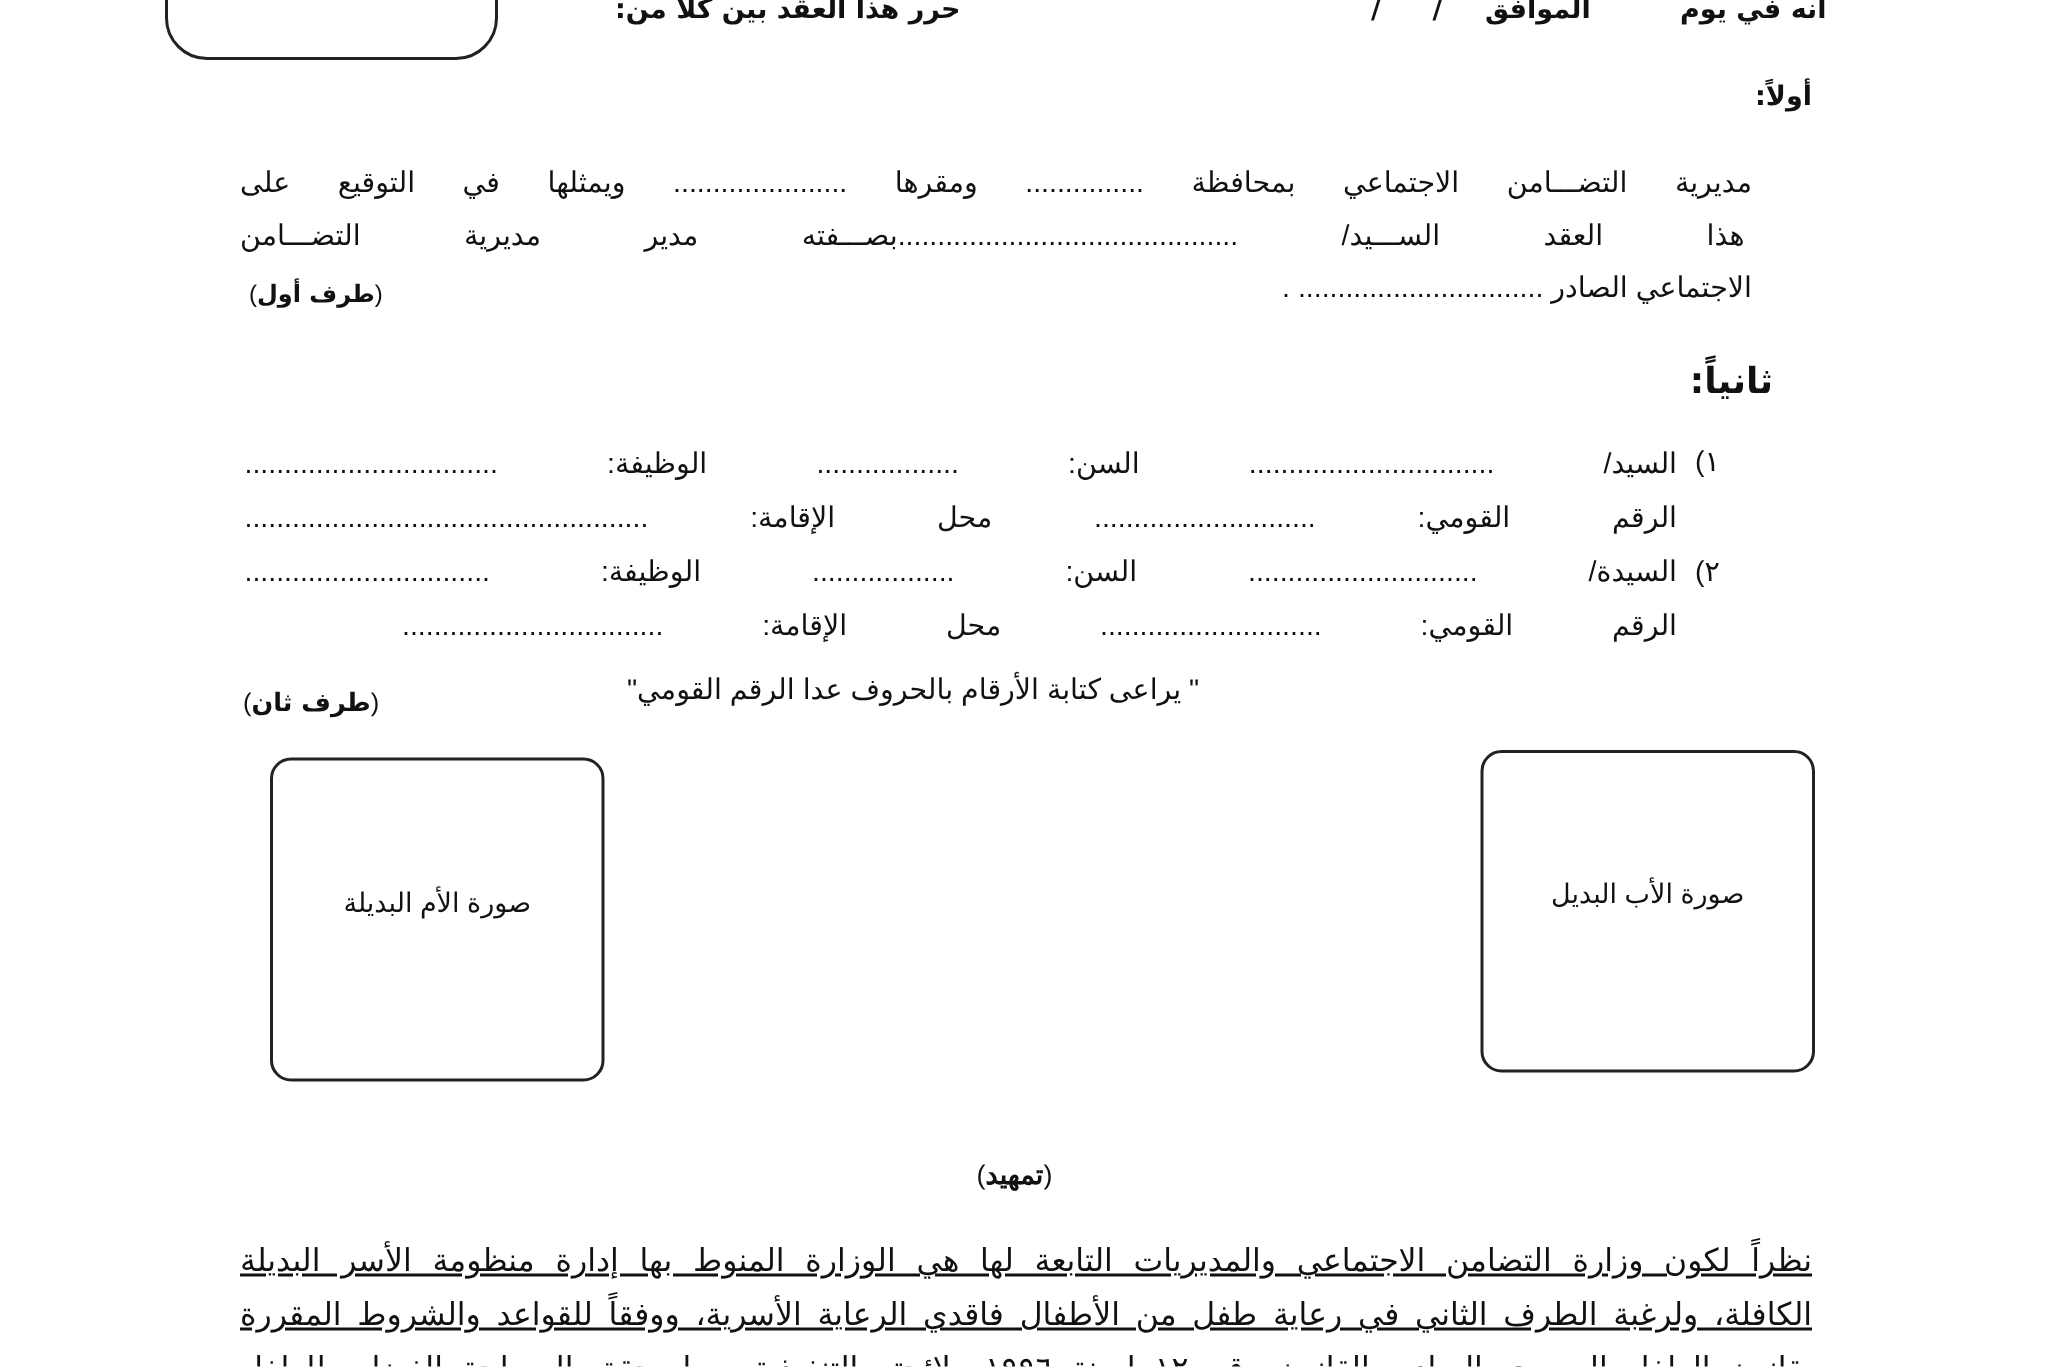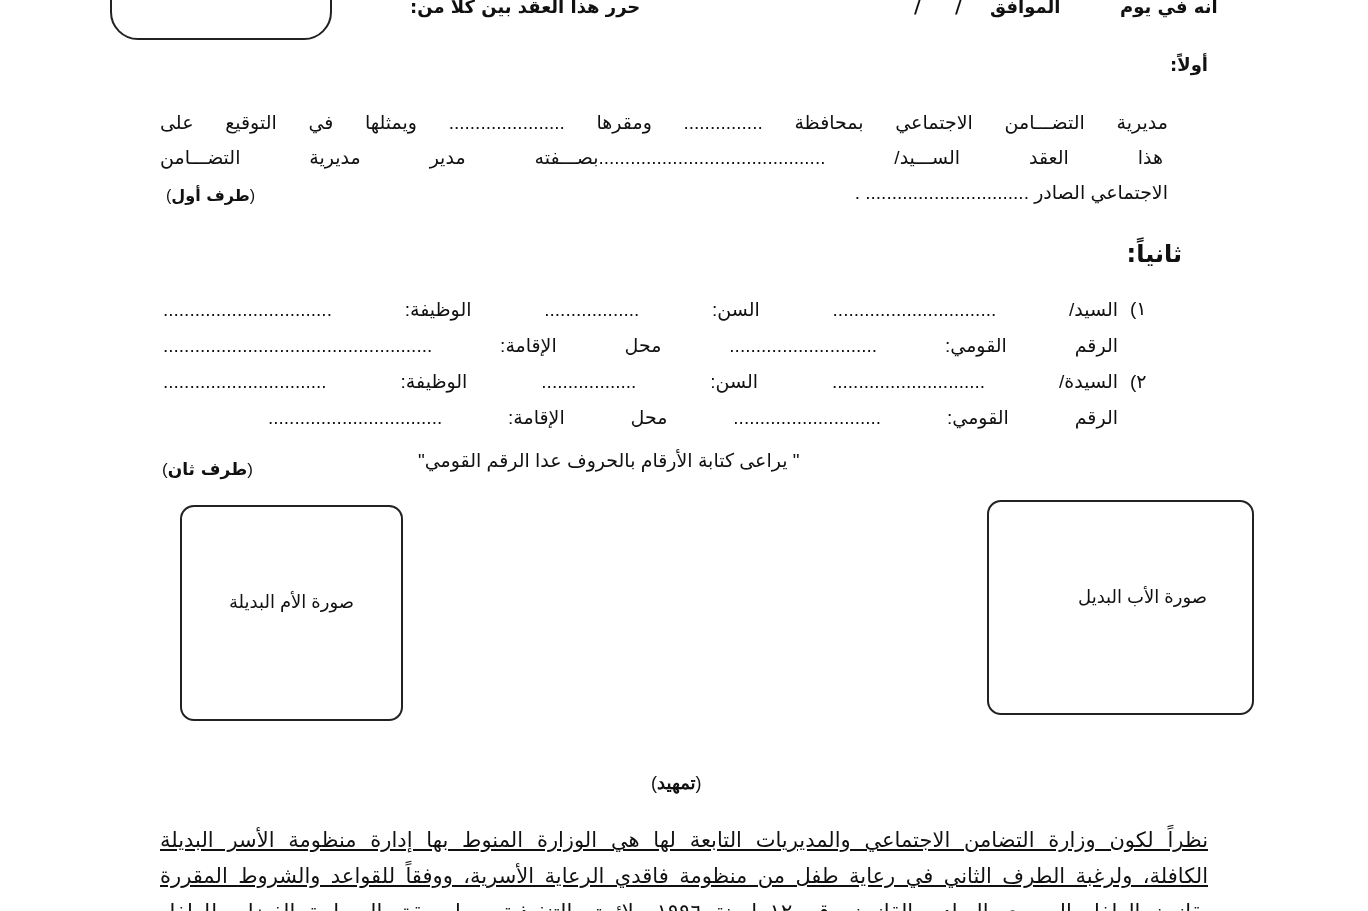--- a/index.html
+++ b/index.html
@@ -68,21 +68,21 @@
     position: absolute;
     border: 2px solid #222;
     border-radius: 14px;
     background: #fff;
     display: flex;
     align-items: center;
     justify-content: center;
     font-size: 18px;
   }
   .photo-mother { left: 180px; top: 505px; width: 219px; height: 212px; }
-  .photo-father { left: 987px; top: 500px; width: 219px; height: 211px; padding-left: 44px; }
+  .photo-father { left: 987px; top: 500px; width: 219px; height: 211px; }
   .photo-father span { margin-top: -22px; }
   .photo-mother span { margin-top: -22px; }
 
   .preamble-title { top: 772px; left: 651px; font-size: 18px; }
 
   .para-line { right: 160px; width: 1048px; font-size: 21px; text-align: justify; text-align-last: justify; text-decoration: underline; }
   .para-l1 { top: 828px; }
   .para-l2 { top: 864px; }
   .para-l3 { top: 900px; }
 </style>
@@ -121,16 +121,16 @@
   <div class="photo-box photo-mother">
     <span class="rtl">صورة الأم البديلة</span>
   </div>
   <div class="photo-box photo-father">
     <span class="rtl">صورة الأب البديل</span>
   </div>
 
   <div class="abs preamble-title"><span>(</span><b class="rtl" style="font-family:Liberation Serif, serif;">تمهيد</b><span>)</span></div>
 
   <div class="abs rtl para-line para-l1">نظراً لكون وزارة التضامن الاجتماعي والمديريات التابعة لها هي الوزارة المنوط بها إدارة منظومة الأسر البديلة</div>
-  <div class="abs rtl para-line para-l2">الكافلة، ولرغبة الطرف الثاني في رعاية طفل من منظومة فاقدي الرعاية الأسرية، ووفقاً للقواعد والشروط المقررة</div>
+  <div class="abs rtl para-line para-l2">الكافلة، ولرغبة الطرف الثاني في رعاية طفل من الأطفال فاقدي الرعاية الأسرية، ووفقاً للقواعد والشروط المقررة</div>
   <div class="abs rtl para-line para-l3">بقانون الطفل المصري الصادر بالقانون رقم ١٢ لسنة ١٩٩٦ ولائحته التنفيذية وبما يحقق المصلحة الفضلى للطفل</div>
 
 </div>
 
 </body></html>

